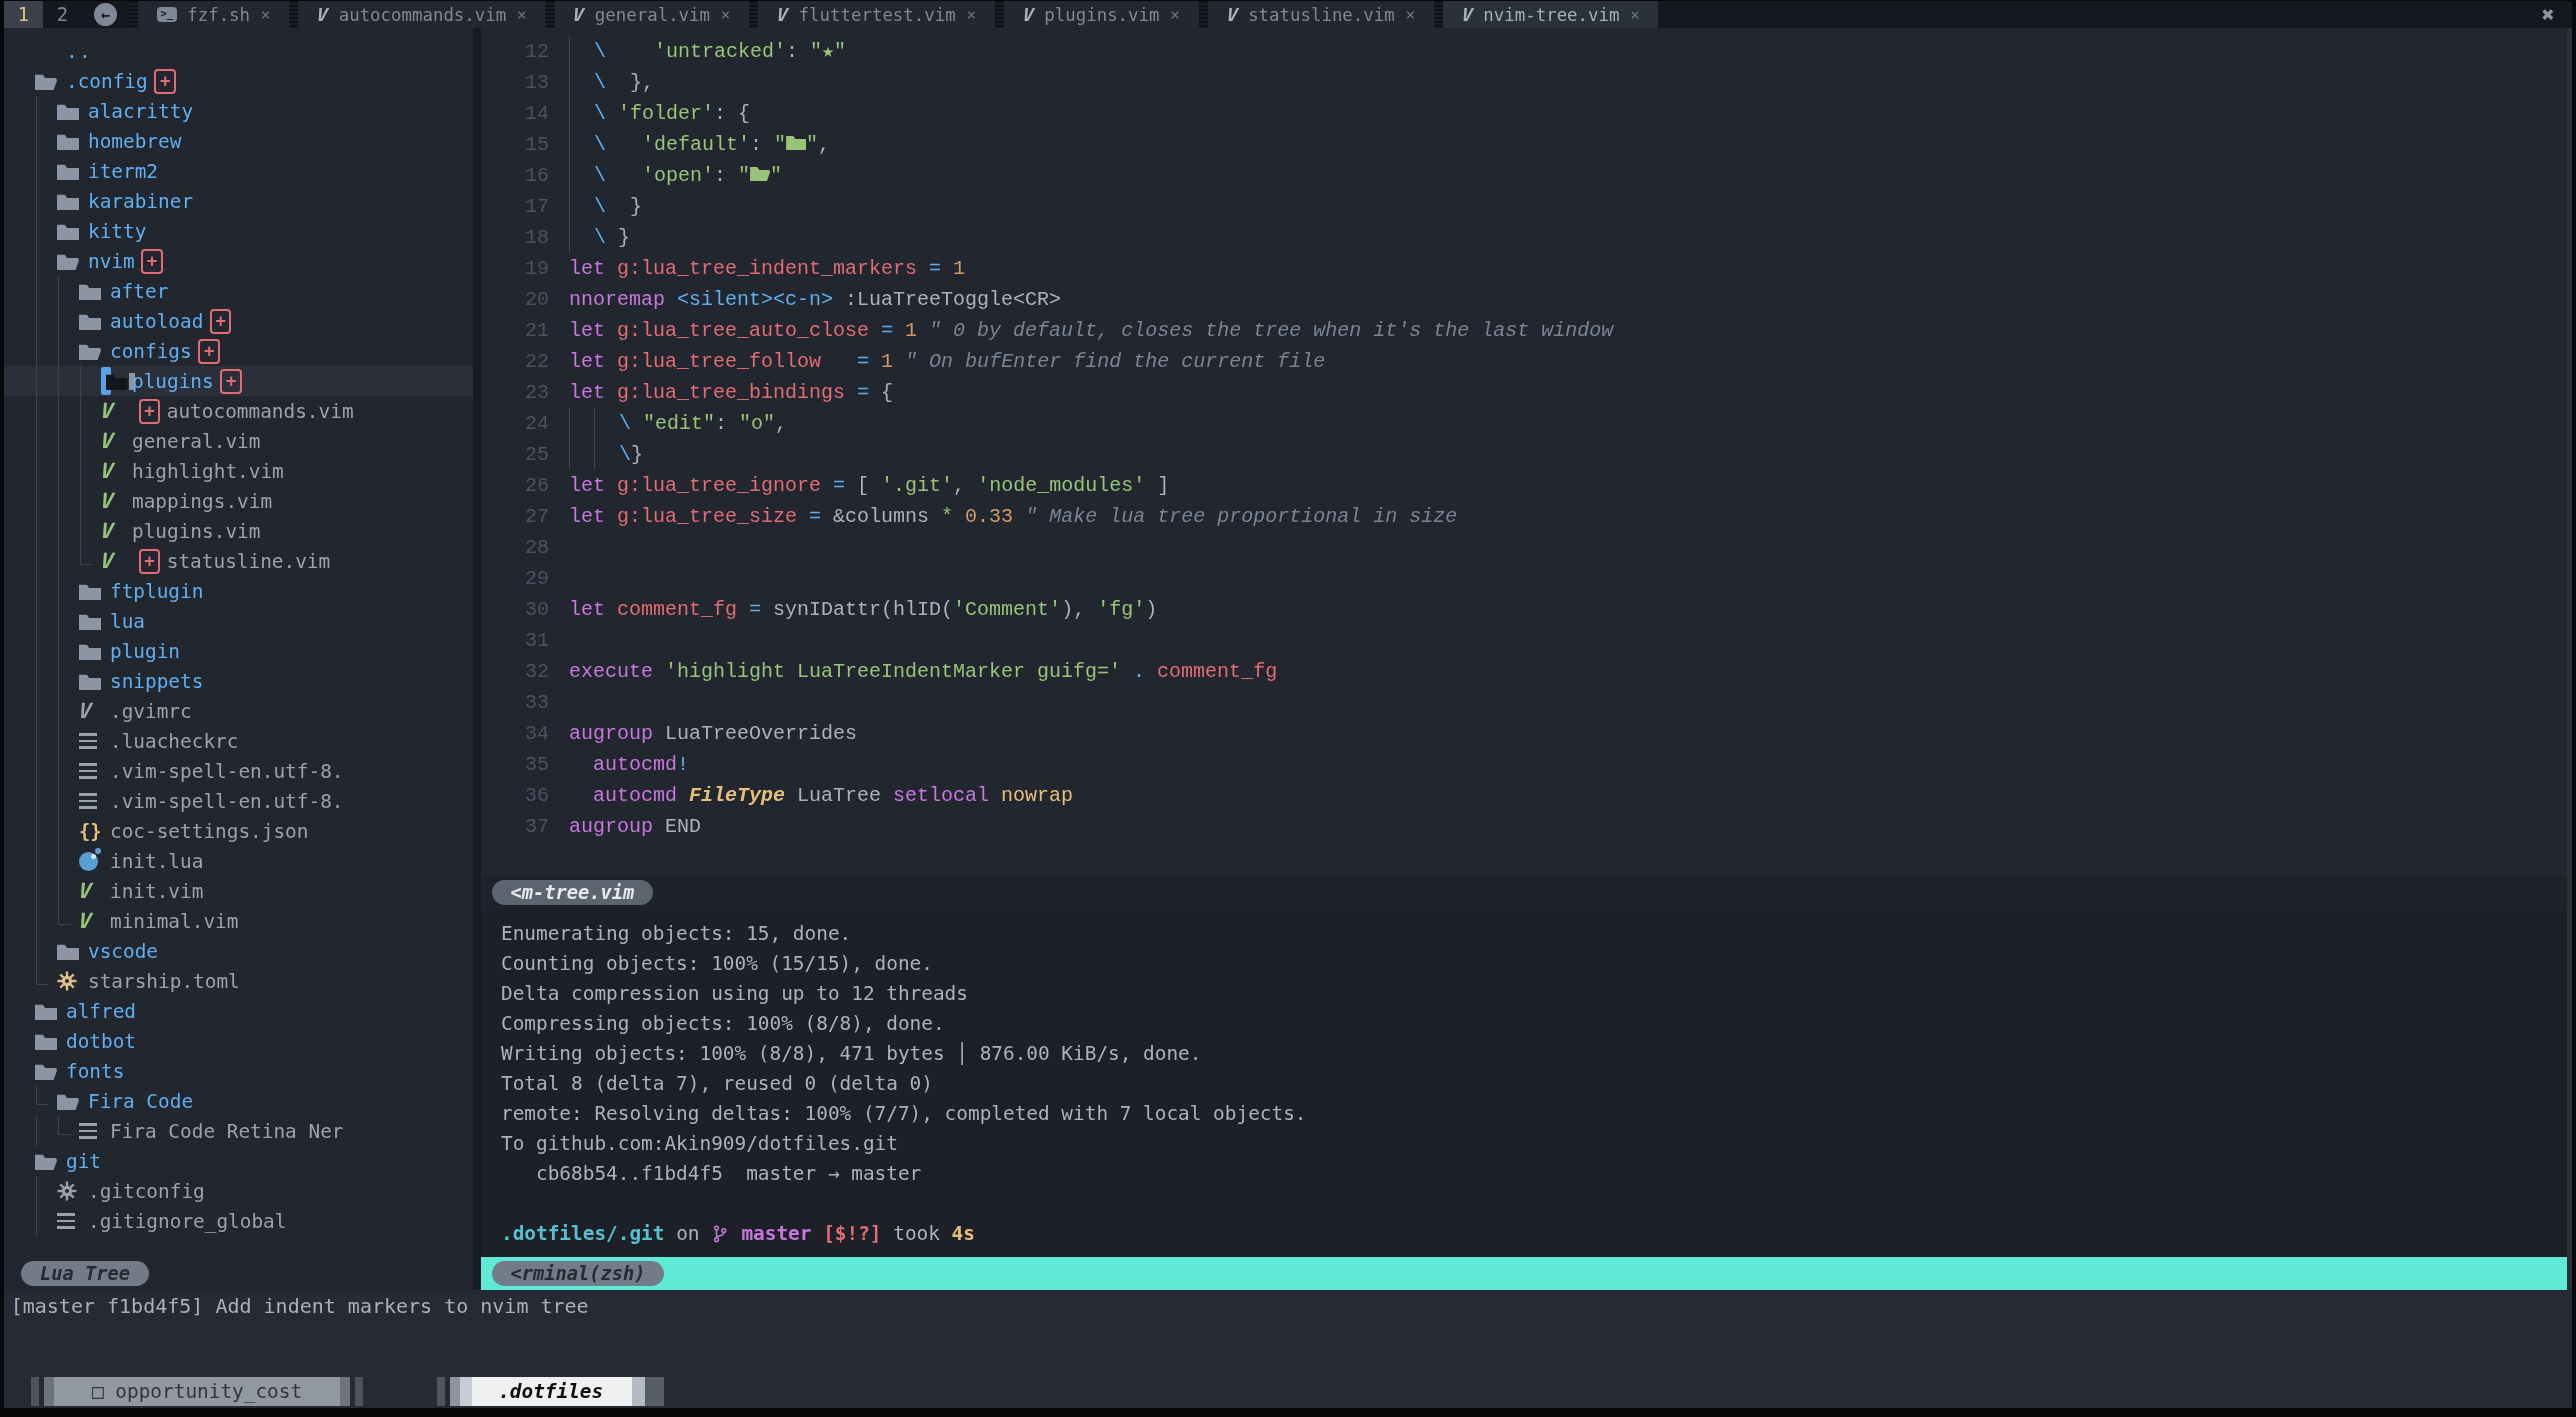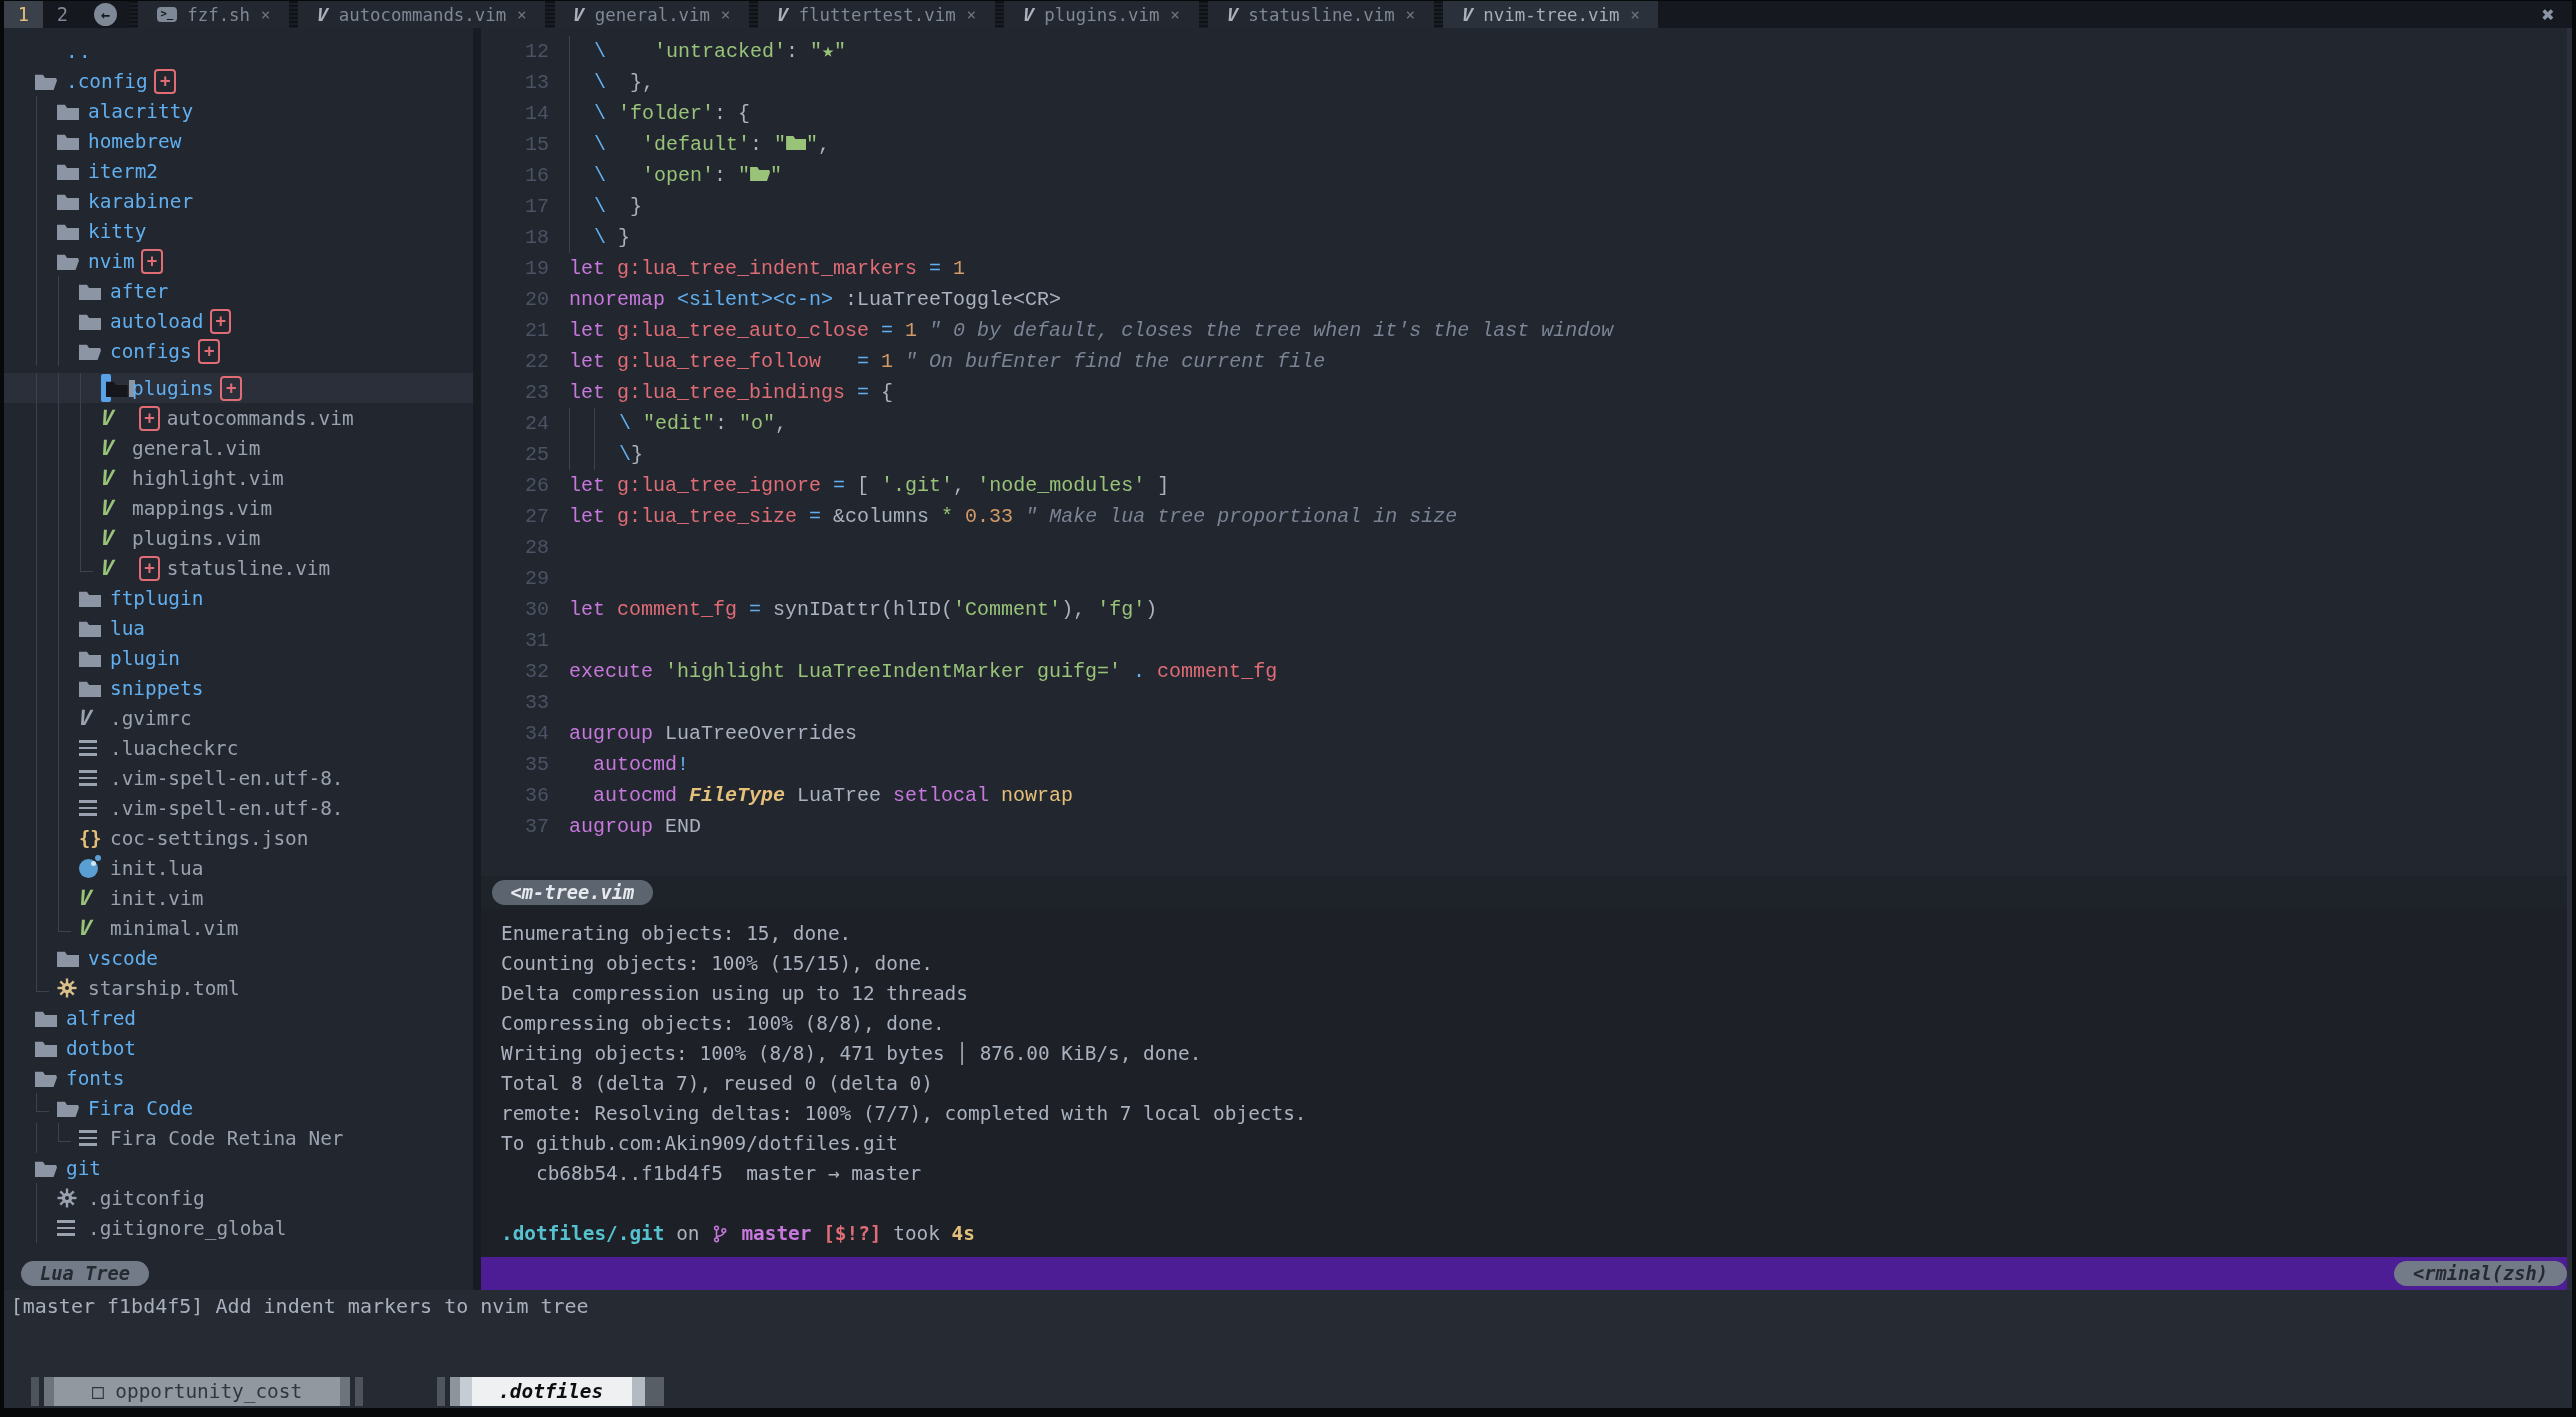--- a/index.html
+++ b/index.html
@@ -19,21 +19,21 @@
   .ic-term{background:#7f8896;border-radius:4px;color:#15181e;font-size:10.7px;font-weight:bold;padding:2px 3.3px;line-height:1;}
   .vic{font-weight:900;font-style:italic;display:inline-block;transform:skewX(-6deg);}
   .vtab{color:#aab1bd;font-size:18px;}
   .bigx{margin-left:auto;display:flex;align-items:center;padding-right:17.4px;color:#8b95a3;font-size:21.4px;font-weight:bold;}
 
   
   .main{flex:1;display:flex;min-height:0;}
   .sidebar{width:469px;flex:none;background:#22262e;border-right:8px solid #181b21;display:flex;flex-direction:column;}
   .tree{flex:1;padding-top:8px;font-size:19.4px;overflow:hidden;}
   .trow{height:30px;display:flex;align-items:center;padding-left:31px;white-space:nowrap;}
-  .trow.sel{background:#2a2f3a;margin-top:7px;}
+  .trow.sel{background:#2a2f3a;}
   .sp{width:22px;flex:none;align-self:stretch;position:relative;}
   .sp.g::before{content:"";position:absolute;left:1.3px;top:0;bottom:0;border-left:1.3px solid #3c434f;}
   .sp.L::before{content:"";position:absolute;left:1.3px;top:0;height:60%;width:12px;border-left:1.3px solid #3c434f;border-bottom:1.3px solid #3c434f;}
   .ticon{width:31px;flex:none;display:flex;align-items:center;}
   .tl-folder{color:#61afef;}
   .tl-file{color:#9aa2af;}
   .tl-dots{color:#61afef;letter-spacing:1.3px;}
   .plus{color:#e06c75;border:2px solid #e06c75;border-radius:4px;width:17.4px;height:21.4px;display:inline-flex;align-items:center;justify-content:center;font-weight:bold;font-size:17.4px;margin:0 6.7px;flex:none;}
   .fold{display:inline-block;width:22px;height:18px;background:#8b95a3;clip-path:polygon(0% 14%,36% 14%,46% 32%,100% 32%,100% 100%,0% 100%);}
   .fold.open{clip-path:polygon(0% 14%,36% 14%,46% 32%,96% 32%,100% 46%,84% 100%,0% 100%);}
@@ -47,21 +47,21 @@
   .ic-ln{display:inline-block;width:18px;height:16.7px;background:repeating-linear-gradient(180deg,#9aa2af 0 2.7px,rgba(0,0,0,0) 2.7px 6.7px);}
   .ic-br{color:#e5c07b;font-weight:bold;font-size:18.7px;}
   .ic-lua{position:relative;display:inline-block;width:19.4px;height:19.4px;border-radius:50%;background:#5a9fd4;}
   .ic-lua .dot{position:absolute;right:2px;top:2px;width:5.3px;height:5.3px;border-radius:50%;background:#cfe6f5;}
   .ic-lua .sat{position:absolute;right:-2.7px;top:-3.3px;width:6px;height:6px;border-radius:50%;background:#5a9fd4;}
   .gear{display:inline-block;}
 
   
   .sb-status,.ed-status,.term-status{height:33px;flex:none;display:flex;align-items:center;background:#22262e;}
   .ed-status{background:#1e2229;padding-left:10.7px;}
-  .term-status{background:#4c1d95;padding-left:10.7px;justify-content:flex-end;}
+  .term-status{background:#5eead4;padding-left:10.7px;}
   .sb-status{padding-left:17.4px;}
   .pill{border-radius:17.4px;padding:2px 18.7px;font-style:italic;font-weight:bold;font-size:18.7px;background:#737b89;color:#262b33;white-space:nowrap;}
   .pill.lt{background:#5c6470;color:#e6e9ee;font-style:italic;}
 
   
   .edcol{flex:1;display:flex;flex-direction:column;min-width:0;}
   .editor{height:840px;flex:none;background:#22262e;padding-top:8px;font-size:20px;color:#abb2bf;overflow:hidden;font-family:Liberation Mono, monospace;}
   .cl{height:31px;display:flex;align-items:stretch;}
   .lnum{width:68px;flex:none;text-align:right;padding-right:20px;color:#4b5263;line-height:31px;}
   .lcode{white-space:pre;line-height:31px;}

